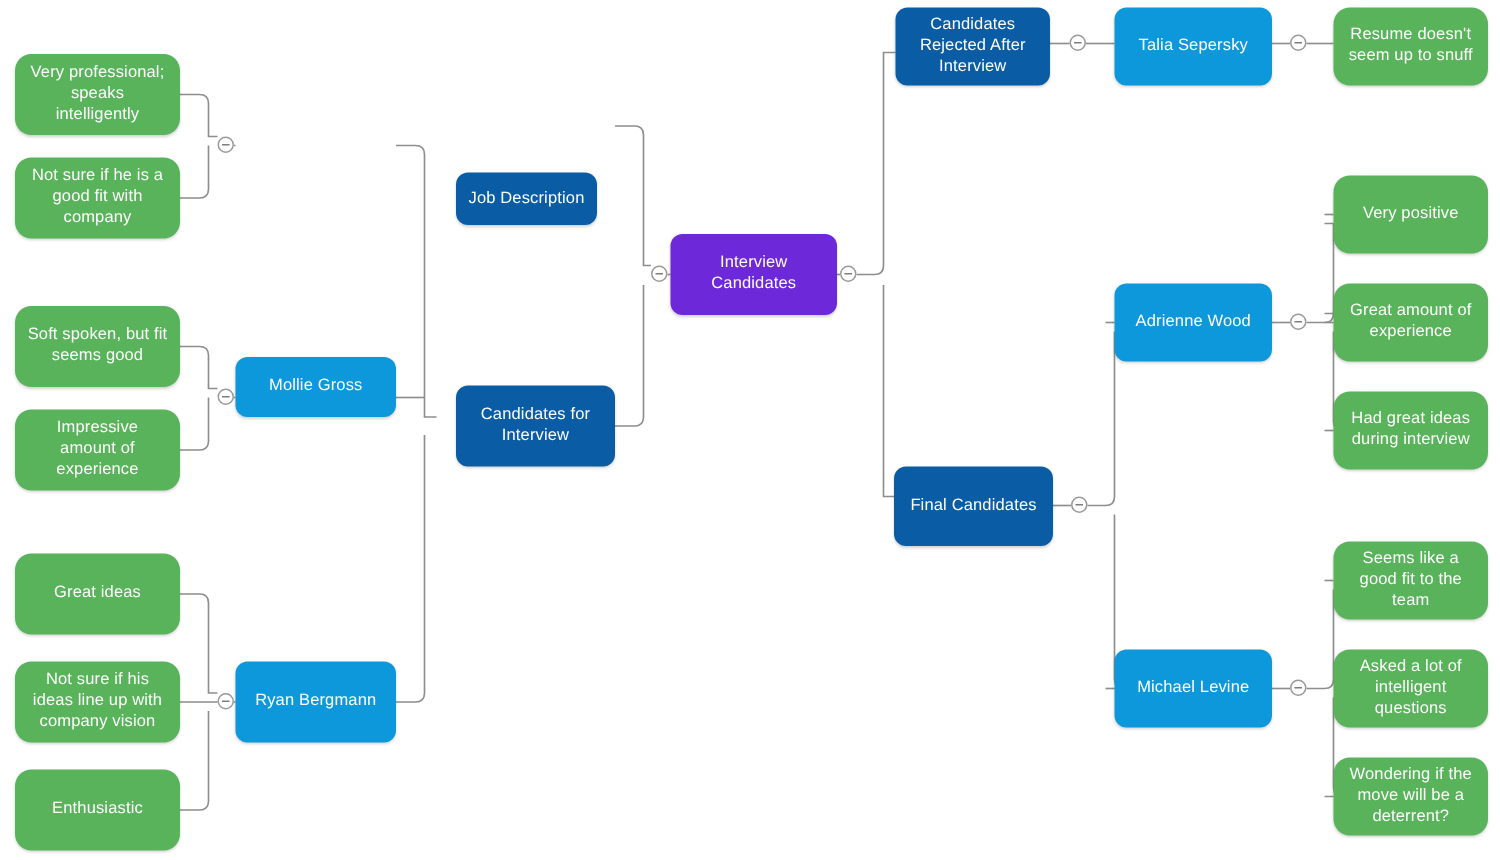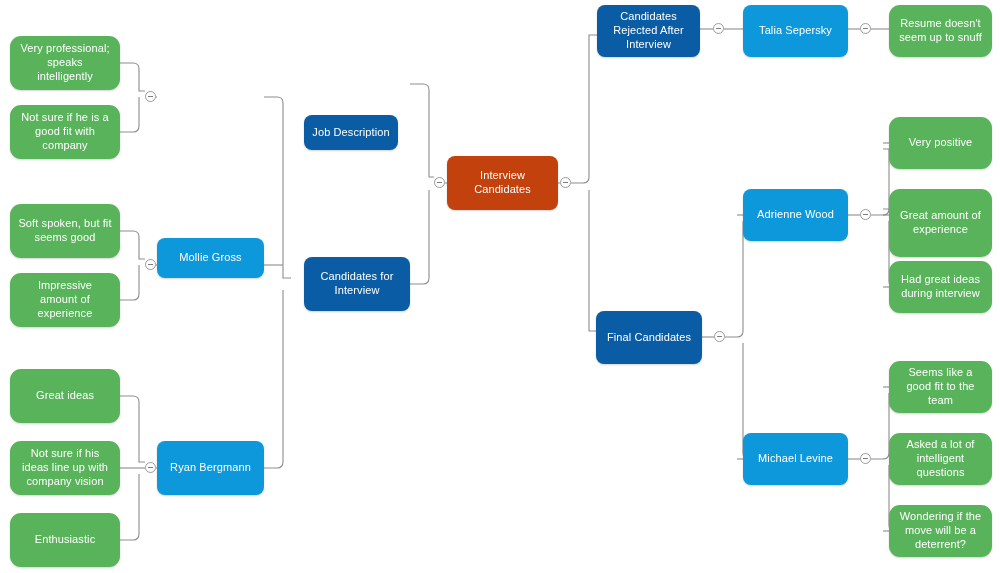--- a/index.html
+++ b/index.html
@@ -37,21 +37,21 @@
     line-height: 1.25;
     letter-spacing: .1px;
     box-shadow: 0 1px 2px rgba(0,0,0,.18);
     cursor: default;
     user-select: none;
   }
   .node span { display: block; width: 100%; }
   .n-green  { background: #59b35b; font-size: 11px; border-radius: 11px; }
   .n-lblue  { background: #0e98dc; font-size: 11px; }
   .n-mblue  { background: #0a5da4; font-size: 11px; justify-content: flex-end; }
-  .n-navy   { background: #c2410c; font-size: 11px; }
+  .n-navy   { background: #6d28d9; font-size: 11px; }
   .toggle {
     position: absolute;
     width: 11px;
     height: 11px;
     border-radius: 50%;
     background: #ffffff;
     border: 1px solid #9a9a9a;
     box-sizing: border-box;
     cursor: pointer;
   }
@@ -187,21 +187,21 @@
     <span>Michael Levine</span>
   </div>
 
   <div class="node n-green" style="left:889px; top:5px; width:103px; height:52px;">
     <span>Resume doesn't seem up to snuff</span>
   </div>
 
   <div class="node n-green" style="left:889px; top:117px; width:103px; height:52px;">
     <span>Very positive</span>
   </div>
-  <div class="node n-green" style="left:889px; top:189px; width:103px; height:68px;">
+  <div class="node n-green" style="left:889px; top:189px; width:103px; height:52px;">
     <span>Great amount of experience</span>
   </div>
   <div class="node n-green" style="left:889px; top:261px; width:103px; height:52px;">
     <span>Had great ideas during interview</span>
   </div>
 
   <div class="node n-green" style="left:889px; top:361px; width:103px; height:52px;">
     <span>Seems like a good fit to the team</span>
   </div>
   <div class="node n-green" style="left:889px; top:505px; width:103px; height:52px;">

